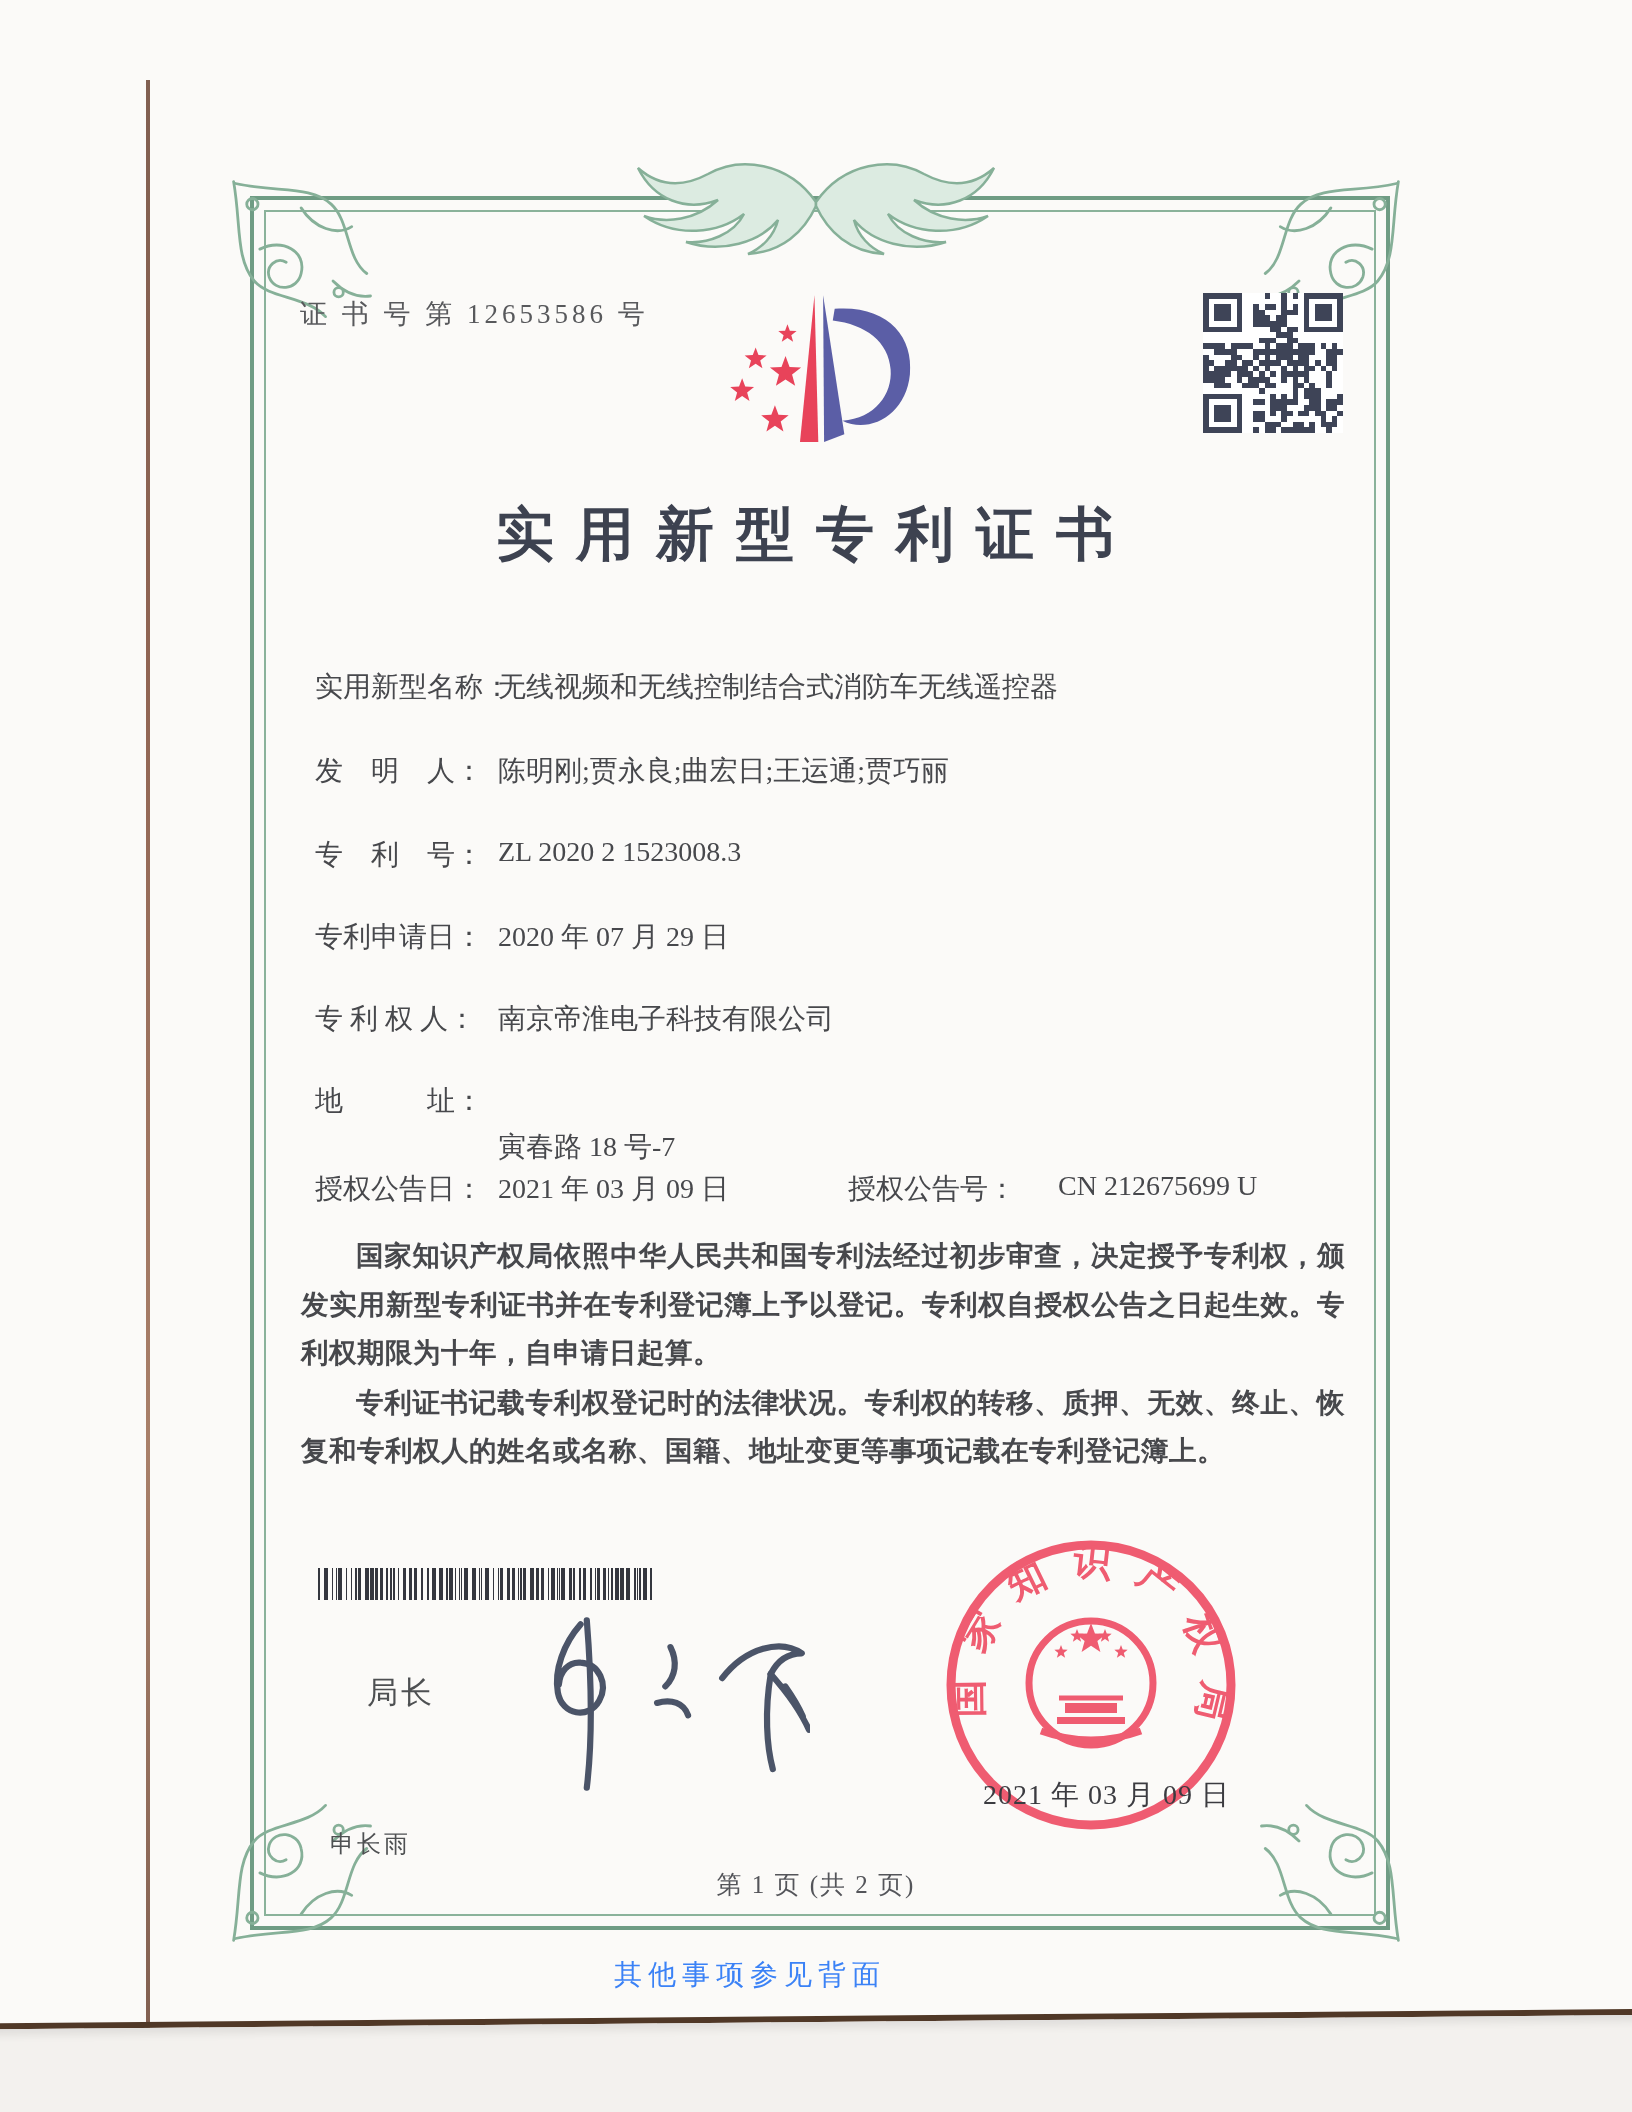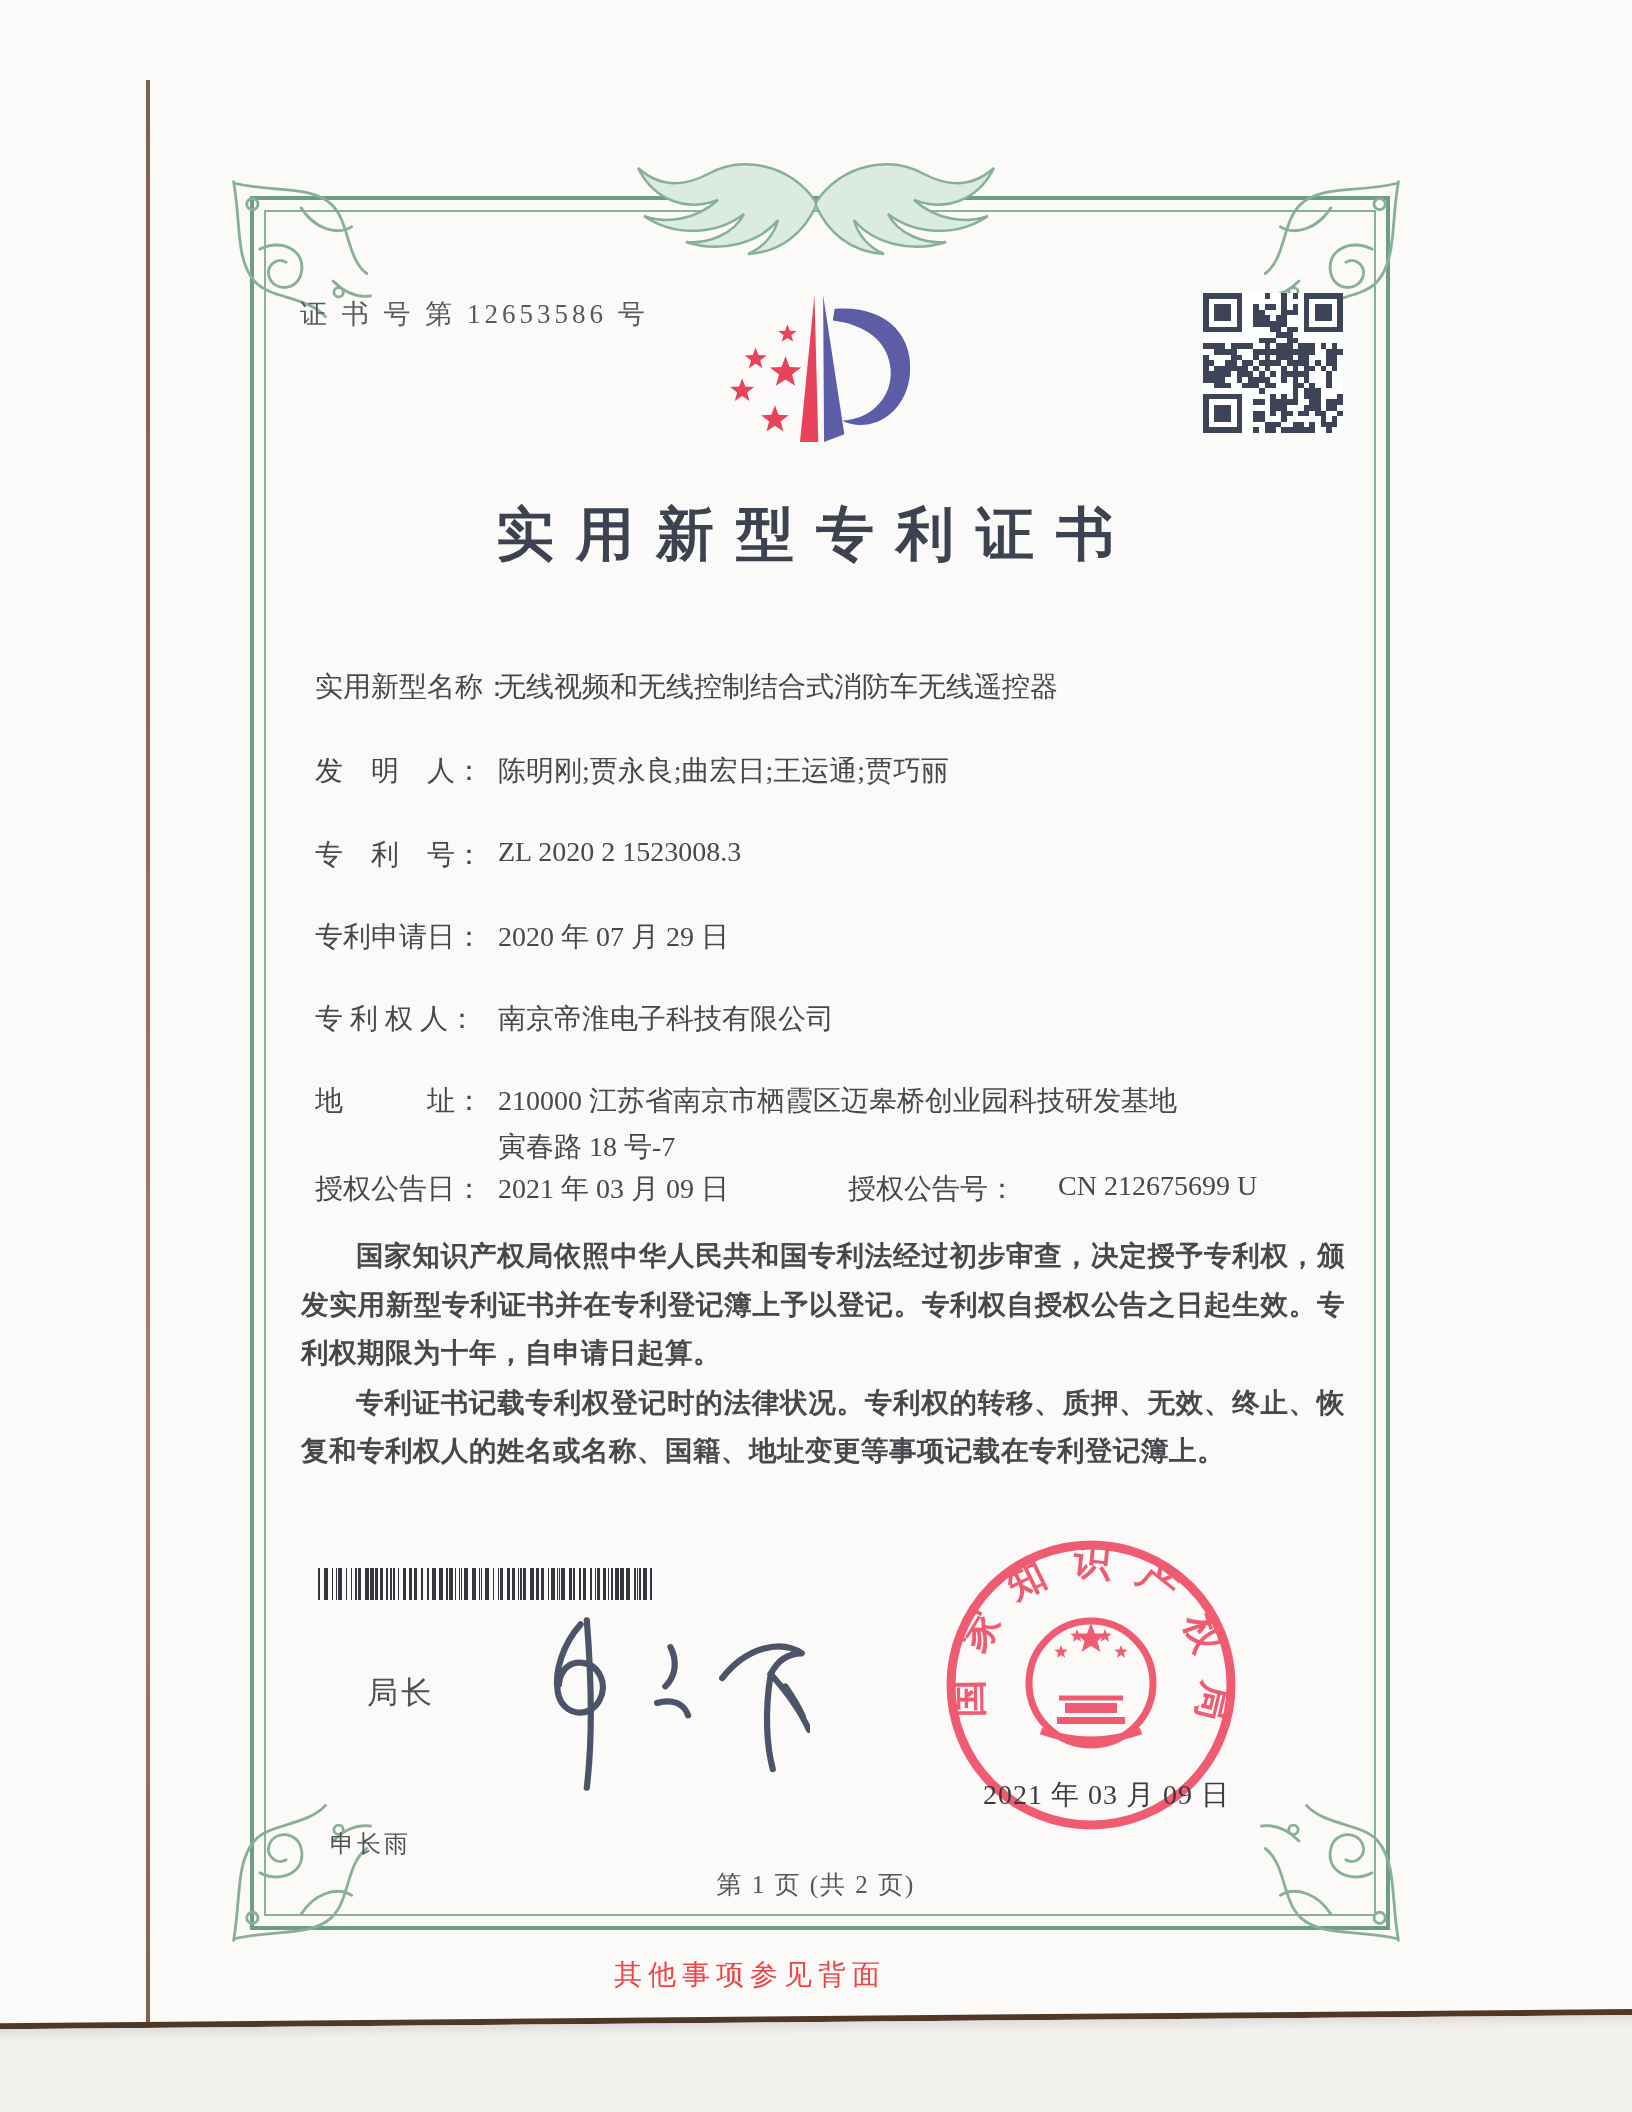--- a/index.html
+++ b/index.html
@@ -56,21 +56,21 @@
   .officer-title{position:absolute;left:330px;top:1672px;font-size:31px;color:#4e5052;letter-spacing:3px;margin-left:37px;}
   .officer-name{position:absolute;left:330px;top:1828px;font-size:24px;color:#4e5052;letter-spacing:3px;}
   .signature{position:absolute;left:500px;top:1612px;width:310px;height:180px;}
   .signature path{fill:none;stroke:var(--sig);stroke-width:6;stroke-linecap:round;stroke-linejoin:round;}
   .seal{position:absolute;left:941px;top:1535px;width:300px;height:300px;opacity:.92;}
   .seal .line{fill:none;stroke:var(--seal);}
   .seal .solid{fill:var(--seal);stroke:none;}
   .seal text{fill:var(--seal);font-weight:700;font-family:"Liberation Serif","DejaVu Serif",serif;}
   .seal-date{position:absolute;left:983px;top:1776px;font-size:28px;color:#3b3b40;letter-spacing:1px;white-space:nowrap;}
   .page-info{position:absolute;left:780px;top:1868px;transform:translateX(-50%);font-size:25px;color:#54555a;letter-spacing:2px;white-space:nowrap;margin-left:36px;}
-  .back-note{position:absolute;left:750px;top:1956px;transform:translateX(-50%);font-size:28px;color:#ef4444;letter-spacing:6px;white-space:nowrap;}
+  .back-note{position:absolute;left:750px;top:1956px;transform:translateX(-50%);font-size:28px;color:#3b82f6;letter-spacing:6px;white-space:nowrap;}
 </style>
 </head>
 <body>
 
 <div class="stage">
 
   <div class="binding"></div>
 
   <div class="frame">
     <div class="frame-inner"></div>
@@ -158,21 +158,20 @@
   <div class="frow" style="top:918px">
     <span class="flabel">专利申请日：</span>
     <span class="fvalue">2020 年 07 月 29 日</span>
   </div>
   <div class="frow" style="top:1000px">
     <span class="flabel">专 利 权 人：</span>
     <span class="fvalue">南京帝淮电子科技有限公司</span>
   </div>
   <div class="frow" style="top:1082px;height:92px">
     <span class="flabel">地　　　址：</span>
-    <span class="fvalue">210000 江苏省南京市栖霞区迈皋桥创业园科技研发基地</span>
     <span class="addr2">寅春路 18 号-7</span>
   </div>
   <div class="frow" style="top:1170px">
     <span class="flabel">授权公告日：</span>
     <span class="fvalue">2021 年 03 月 09 日</span>
     <span class="flabel2">授权公告号：</span>
     <span class="fvalue2">CN 212675699 U</span>
   </div>
 
   <div class="body-text">

